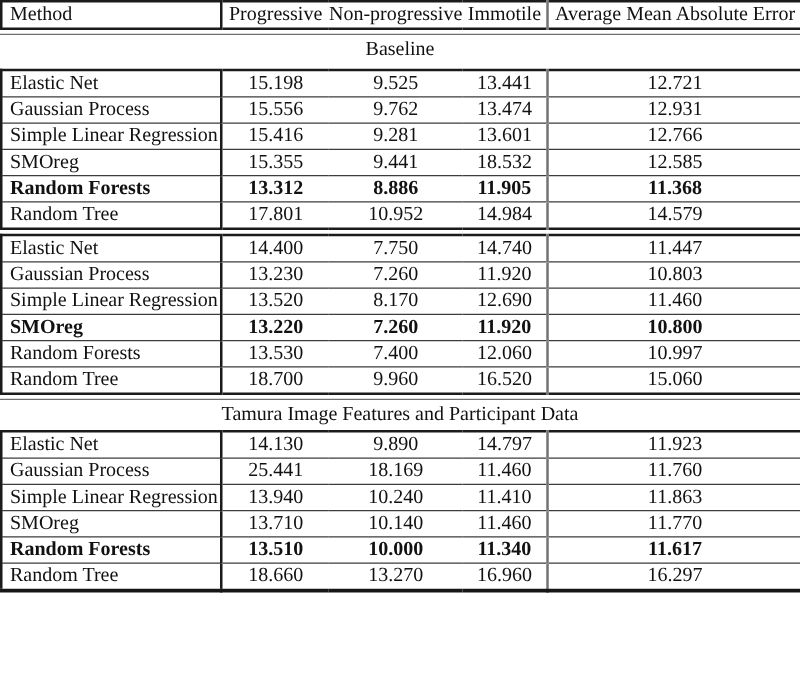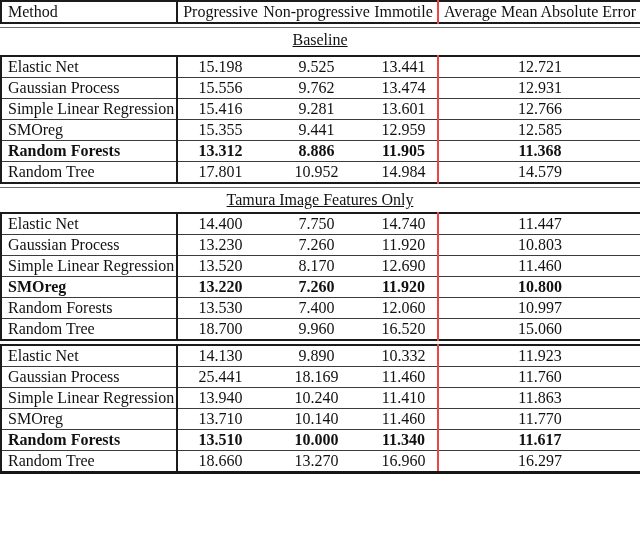--- a/index.html
+++ b/index.html
@@ -42,33 +42,32 @@
     white-space: nowrap;
     overflow: visible;
   }
   .method-col {
     text-align: left;
     padding-left: 6px;
     border-right: 2px solid #1b1b1b;
     margin-top: 32px;
   }
   .c { text-align: center; }
-  .imm-col { border-right: 2px solid #ef4444; }
+  .imm-col { border-right: 2px solid #737373; }
   tbody tr + tr td {
     border-top: 1.5px solid #3c3c3c;
   }
   tr.bold td { font-weight: bold; }
   .sep-gap { height: 3px; }
   .section-title {
     border-top: 1px solid #6f6f6f;
     text-align: center;
     font-size: 16px;
     height: 24px;
     line-height: 24px;
-    text-decoration: underline;
   }
 </style>
 </head>
 <body>
 
 <div class="paper-table">
   <table class="tbl header-tbl">
     <colgroup>
       <col class="w-method">
         <col class="w-prog">
@@ -118,41 +117,40 @@
             <td class="method-col">Simple Linear Regression</td>
             <td class="c">15.416</td>
             <td class="c">9.281</td>
             <td class="c imm-col">13.601</td>
             <td class="c">12.766</td>
           </tr>
           <tr>
             <td class="method-col">SMOreg</td>
             <td class="c">15.355</td>
             <td class="c">9.441</td>
-            <td class="c imm-col">12.959</td>
+            <td class="c imm-col">18.532</td>
             <td class="c">12.585</td>
           </tr>
           <tr class="bold">
             <td class="method-col">Random Forests</td>
             <td class="c">13.312</td>
             <td class="c">8.886</td>
             <td class="c imm-col">11.905</td>
             <td class="c">11.368</td>
           </tr>
           <tr>
             <td class="method-col">Random Tree</td>
             <td class="c">17.801</td>
             <td class="c">10.952</td>
             <td class="c imm-col">14.984</td>
             <td class="c">14.579</td>
           </tr>
         </tbody>
       </table>
       <div class="sep-gap"></div>
-      <div class="section-title">Tamura Image Features Only</div>
       <table class="tbl data-tbl">
         <colgroup>
           <col class="w-method">
           <col class="w-prog">
           <col class="w-nonp">
           <col class="w-imm">
           <col class="w-amae">
         </colgroup>
         <tbody>
           <tr>
@@ -193,34 +191,35 @@
           <tr>
             <td class="method-col">Random Tree</td>
             <td class="c">18.700</td>
             <td class="c">9.960</td>
             <td class="c imm-col">16.520</td>
             <td class="c">15.060</td>
           </tr>
         </tbody>
       </table>
       <div class="sep-gap"></div>
+      <div class="section-title">Tamura Image Features and Participant Data</div>
       <table class="tbl data-tbl last">
         <colgroup>
           <col class="w-method">
           <col class="w-prog">
           <col class="w-nonp">
           <col class="w-imm">
           <col class="w-amae">
         </colgroup>
         <tbody>
           <tr>
             <td class="method-col">Elastic Net</td>
             <td class="c">14.130</td>
             <td class="c">9.890</td>
-            <td class="c imm-col">10.332</td>
+            <td class="c imm-col">14.797</td>
             <td class="c">11.923</td>
           </tr>
           <tr>
             <td class="method-col">Gaussian Process</td>
             <td class="c">25.441</td>
             <td class="c">18.169</td>
             <td class="c imm-col">11.460</td>
             <td class="c">11.760</td>
           </tr>
           <tr>

